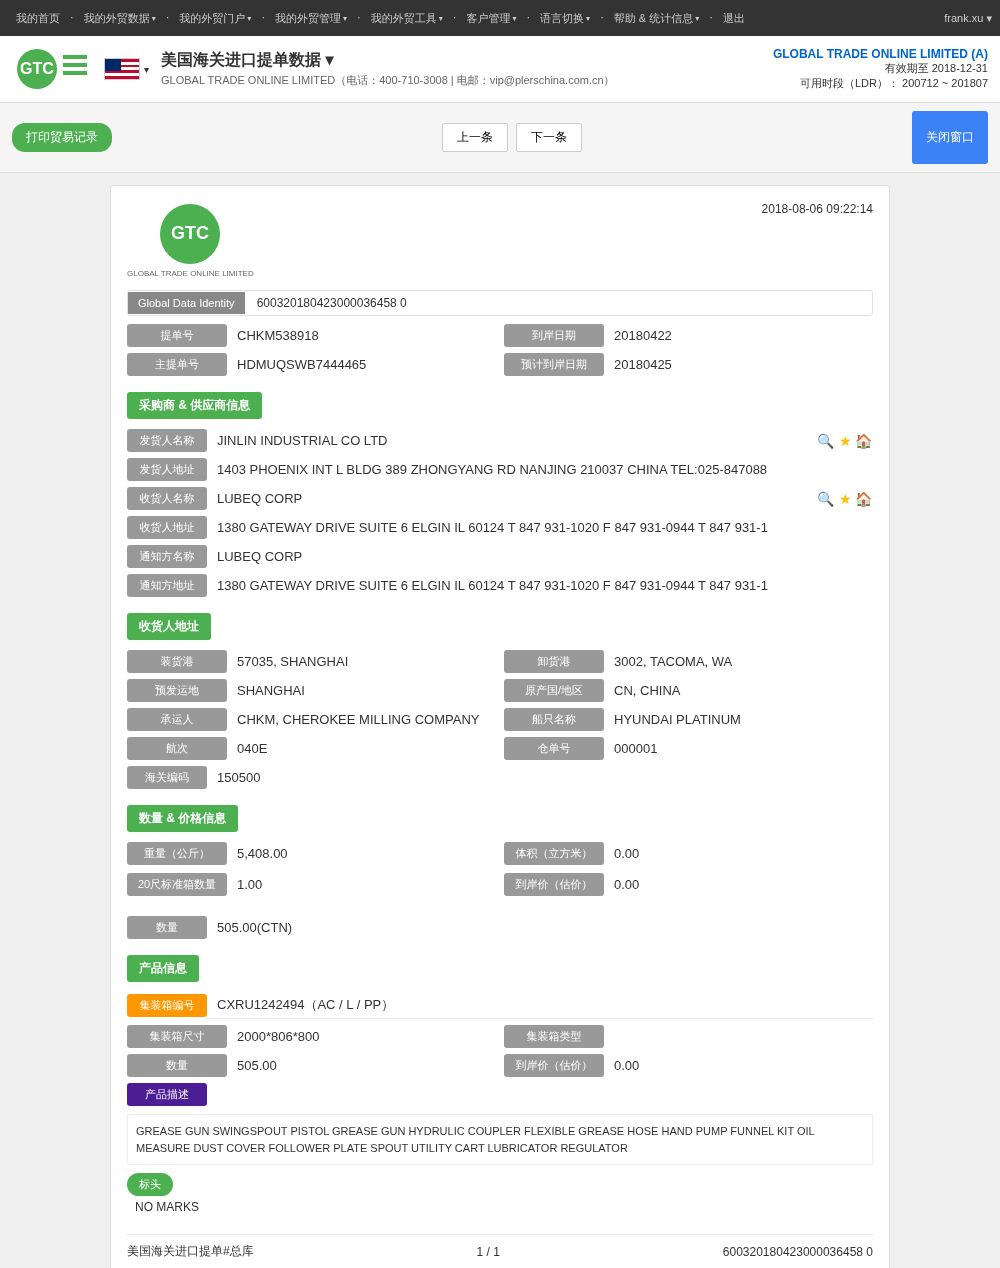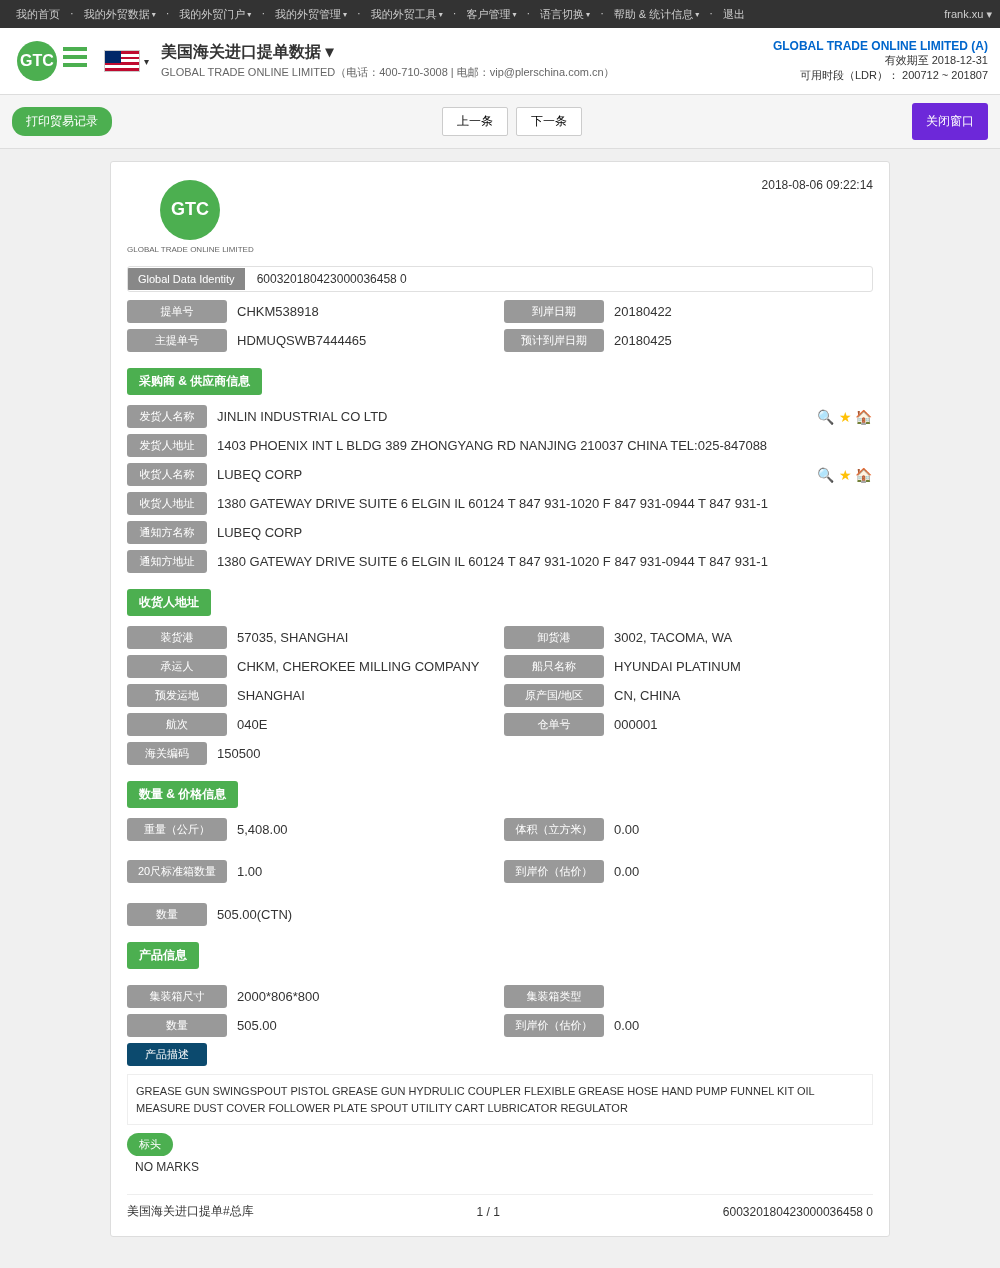--- a/index.html
+++ b/index.html
@@ -1,19 +1,19 @@
 <!DOCTYPE html>
 <html><head>
   <meta charset="utf-8">
   <style>
     * { box-sizing: border-box; margin: 0; padding: 0; }
     body { font-family: Arial, sans-serif; font-size: 12px; background: #f0f0f0; color: #333; }
 
     
-    .top-nav { background: #333; color: #ccc; display: flex; align-items: center; padding: 0 8px; height: 28px; font-size: 11px; }
+    .top-nav { background: #333; color: #ccc; display: flex; align-items: center; padding: 0 8px; height: 36px; font-size: 11px; }
     .top-nav .nav-items { display: flex; flex: 1; gap: 2px; }
     .top-nav .nav-item { padding: 0 8px; cursor: pointer; display: flex; align-items: center; gap: 2px; }
     .top-nav .nav-item .arrow { font-size: 8px; }
     .top-nav .user { margin-left: auto; color: #ccc; }
 
     
     .header { background: #fff; display: flex; align-items: center; padding: 8px 12px; border-bottom: 1px solid #ddd; }
     .logo { width: 80px; height: 50px; display: flex; align-items: center; justify-content: center; }
     .flag-area { display: flex; align-items: center; margin: 0 12px; }
     .header-title-area { flex: 1; }
@@ -22,32 +22,32 @@
     .header-right { text-align: right; font-size: 11px; }
     .company-name { color: #0066cc; font-weight: bold; font-size: 12px; }
     .validity { color: #333; }
     .period { color: #333; }
 
     
     .toolbar { background: #f5f5f5; padding: 8px 12px; display: flex; align-items: center; justify-content: space-between; border-bottom: 1px solid #ddd; }
     .btn-print { background: #4caf50; color: #fff; border: none; padding: 6px 14px; cursor: pointer; border-radius: 13px; font-size: 12px; }
     .nav-buttons { display: flex; gap: 8px; }
     .btn-nav { background: #fff; border: 1px solid #ccc; padding: 5px 14px; cursor: pointer; border-radius: 2px; font-size: 12px; }
-    .btn-close { background: #6d28d9; color: #fff; border: none; padding: 10px 14px; cursor: pointer; border-radius: 3px; font-size: 12px; }
+    .btn-close { background: #3b82f6; color: #fff; border: none; padding: 18px 14px; cursor: pointer; border-radius: 3px; font-size: 12px; }
 
     
     .main-content { padding: 12px; }
     .record-card { background: #fff; border: 1px solid #ddd; border-radius: 3px; padding: 16px; max-width: 780px; margin: 0 auto; }
 
     
     .card-header { display: flex; justify-content: space-between; align-items: flex-start; margin-bottom: 12px; }
     .card-logo { display: flex; flex-direction: column; align-items: center; }
     .card-datetime { font-size: 12px; color: #333; }
     .info-label { background: #999; color: #fff; padding: 4px 8px; border-radius: 3px; font-size: 11px; min-width: 100px; text-align: center; white-space: nowrap; }
-    .info-label.green { background: #0c4a6e; }
+    .info-label.green { background: #4c1d95; }
     .info-value { padding: 4px 10px; font-size: 13px; color: #333; }
     .info-pair { display: flex; align-items: center; flex: 1; }
 
     
     .section { margin-top: 16px; margin-bottom: 8px; }
     .section-title { background: #4caf50; color: #fff; padding: 5px 12px; border-radius: 3px; font-size: 12px; font-weight: bold; display: inline-block; margin-bottom: 10px; }
 
     
     .two-col { display: flex; gap: 8px; }
     .two-col .info-pair { flex: 1; }
@@ -276,62 +276,62 @@
           <div class="info-value">57035, SHANGHAI</div>
         </div>
         <div class="info-pair">
           <div class="info-label">卸货港</div>
           <div class="info-value">3002, TACOMA, WA</div>
         </div>
       </div>
 
       <div class="two-col" style="margin-bottom:6px;">
         <div class="info-pair">
+          <div class="info-label">预发运地</div>
+          <div class="info-value">SHANGHAI</div>
+        </div>
+        <div class="info-pair">
+          <div class="info-label">原产国/地区</div>
+          <div class="info-value">CN, CHINA</div>
+        </div>
+      </div>
+
+      <div class="two-col" style="margin-bottom:6px;">
+        <div class="info-pair">
           <div class="info-label">承运人</div>
           <div class="info-value">CHKM, CHEROKEE MILLING COMPANY</div>
         </div>
         <div class="info-pair">
           <div class="info-label">船只名称</div>
           <div class="info-value">HYUNDAI PLATINUM</div>
         </div>
       </div>
 
       <div class="two-col" style="margin-bottom:6px;">
         <div class="info-pair">
-          <div class="info-label">预发运地</div>
-          <div class="info-value">SHANGHAI</div>
-        </div>
-        <div class="info-pair">
-          <div class="info-label">原产国/地区</div>
-          <div class="info-value">CN, CHINA</div>
-        </div>
-      </div>
-
-      <div class="two-col" style="margin-bottom:6px;">
-        <div class="info-pair">
           <div class="info-label">航次</div>
           <div class="info-value">040E</div>
         </div>
         <div class="info-pair">
           <div class="info-label">仓单号</div>
           <div class="info-value">000001</div>
         </div>
       </div>
 
 
       <div class="info-long">
         <div class="info-label">海关编码</div>
         <div class="info-value">150500</div>
       </div>
     </div>
 
     <div class="section">
       <div class="section-title">数量 &amp; 价格信息</div>
 
-      <div class="two-col" style="margin-bottom:19px;">
+      <div class="two-col" style="margin-bottom:8px;">
         <div class="info-pair">
           <div class="info-label">重量（公斤）</div>
           <div class="info-value">5,408.00</div>
         </div>
         <div class="info-pair">
           <div class="info-label">体积（立方米）</div>
           <div class="info-value">0.00</div>
         </div>
       </div>
 
@@ -349,20 +349,24 @@
       <div class="info-long">
         <div class="info-label">数量</div>
         <div class="info-value">505.00(CTN)</div>
       </div>
     </div>
 
     <div class="section">
       <div class="section-title">产品信息</div>
 
       
+      <div class="info-long">
+        <div class="info-label orange">集装箱编号</div>
+        <div class="info-value" style="flex:1;border-bottom:1px solid #eee;">CXRU1242494（AC / L / PP）</div>
+      </div>
 
       <div class="two-col" style="margin-bottom:6px;margin-top:6px;">
         <div class="info-pair">
           <div class="info-label">集装箱尺寸</div>
           <div class="info-value">2000*806*800</div>
         </div>
         <div class="info-pair">
           <div class="info-label">集装箱类型</div>
           <div class="info-value"></div>
         </div>

